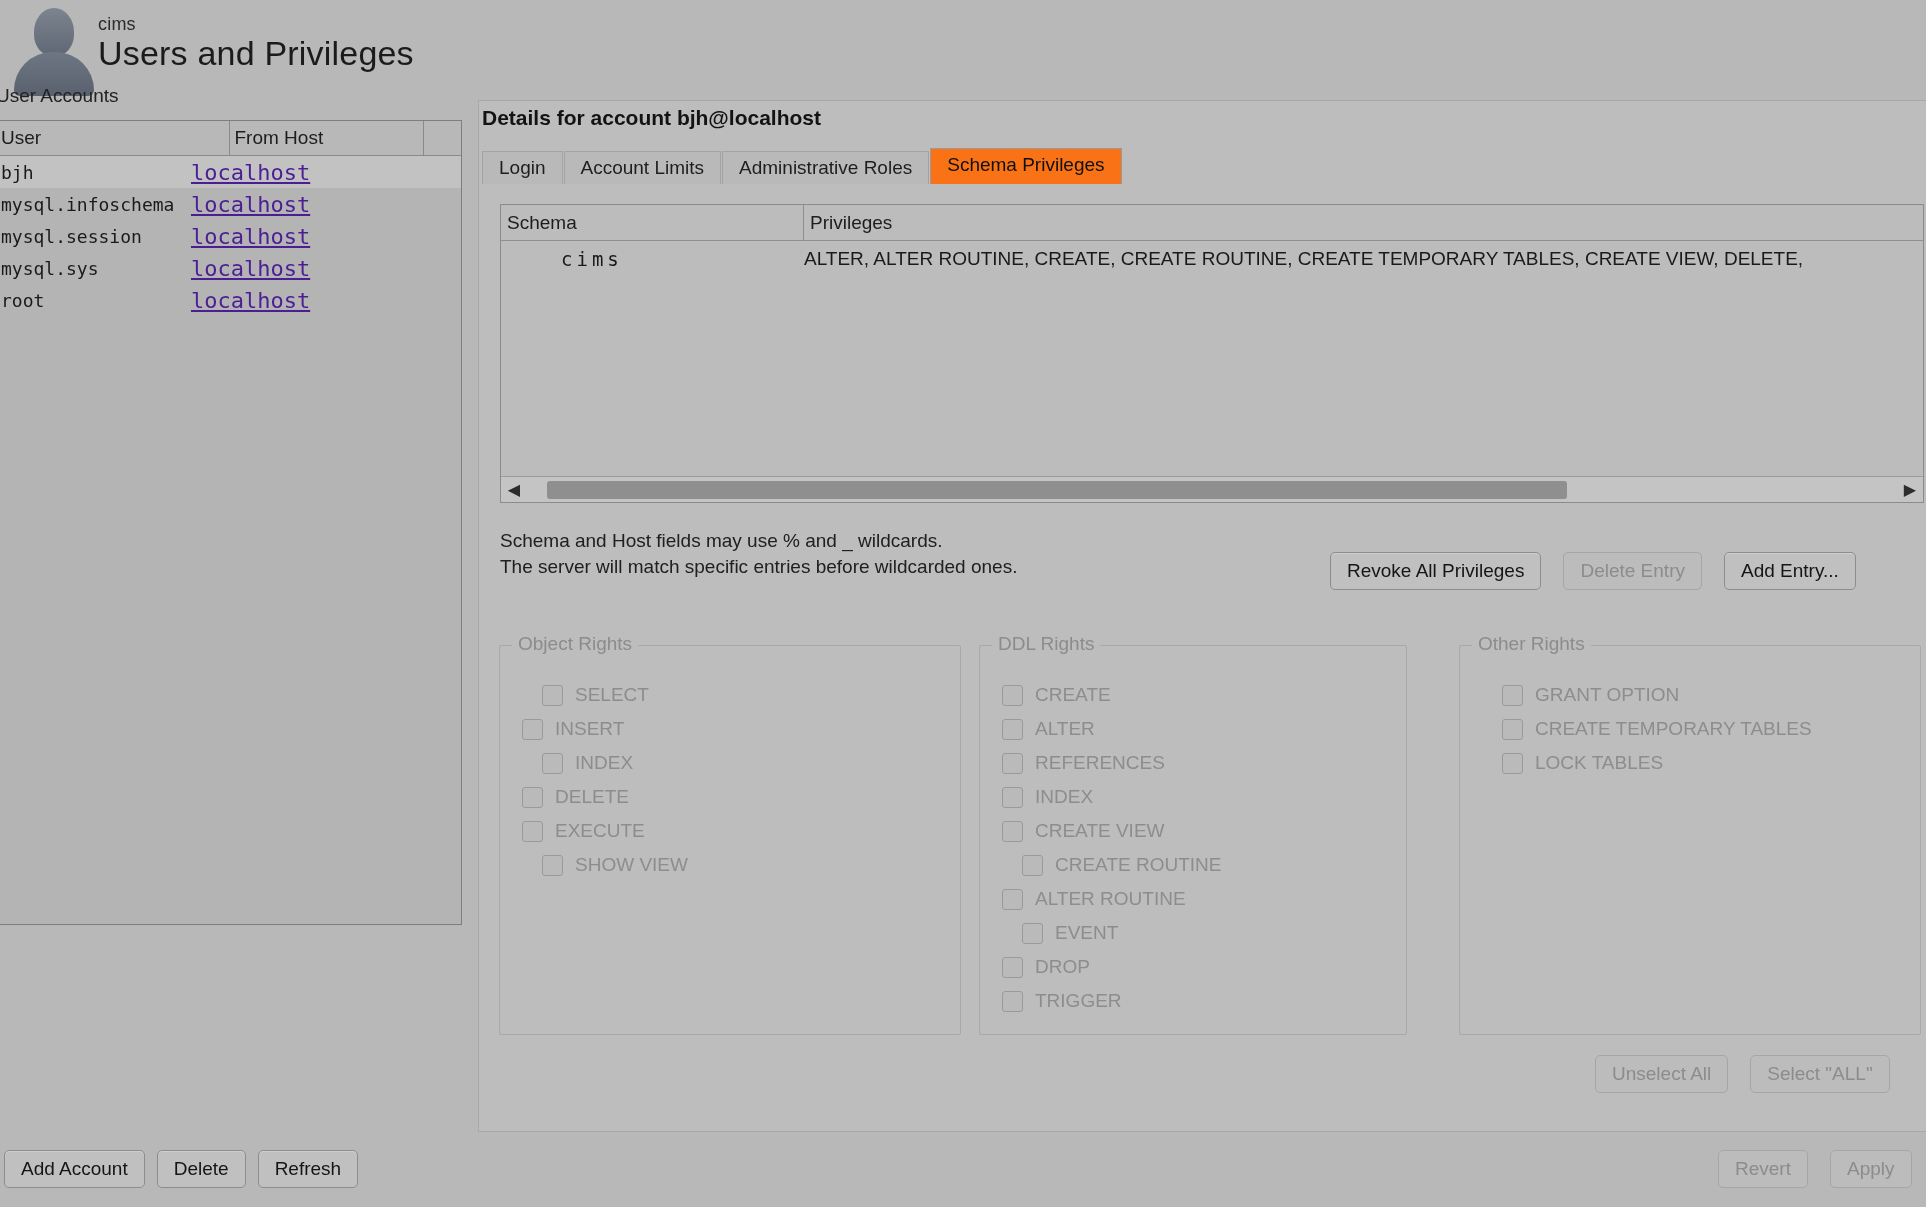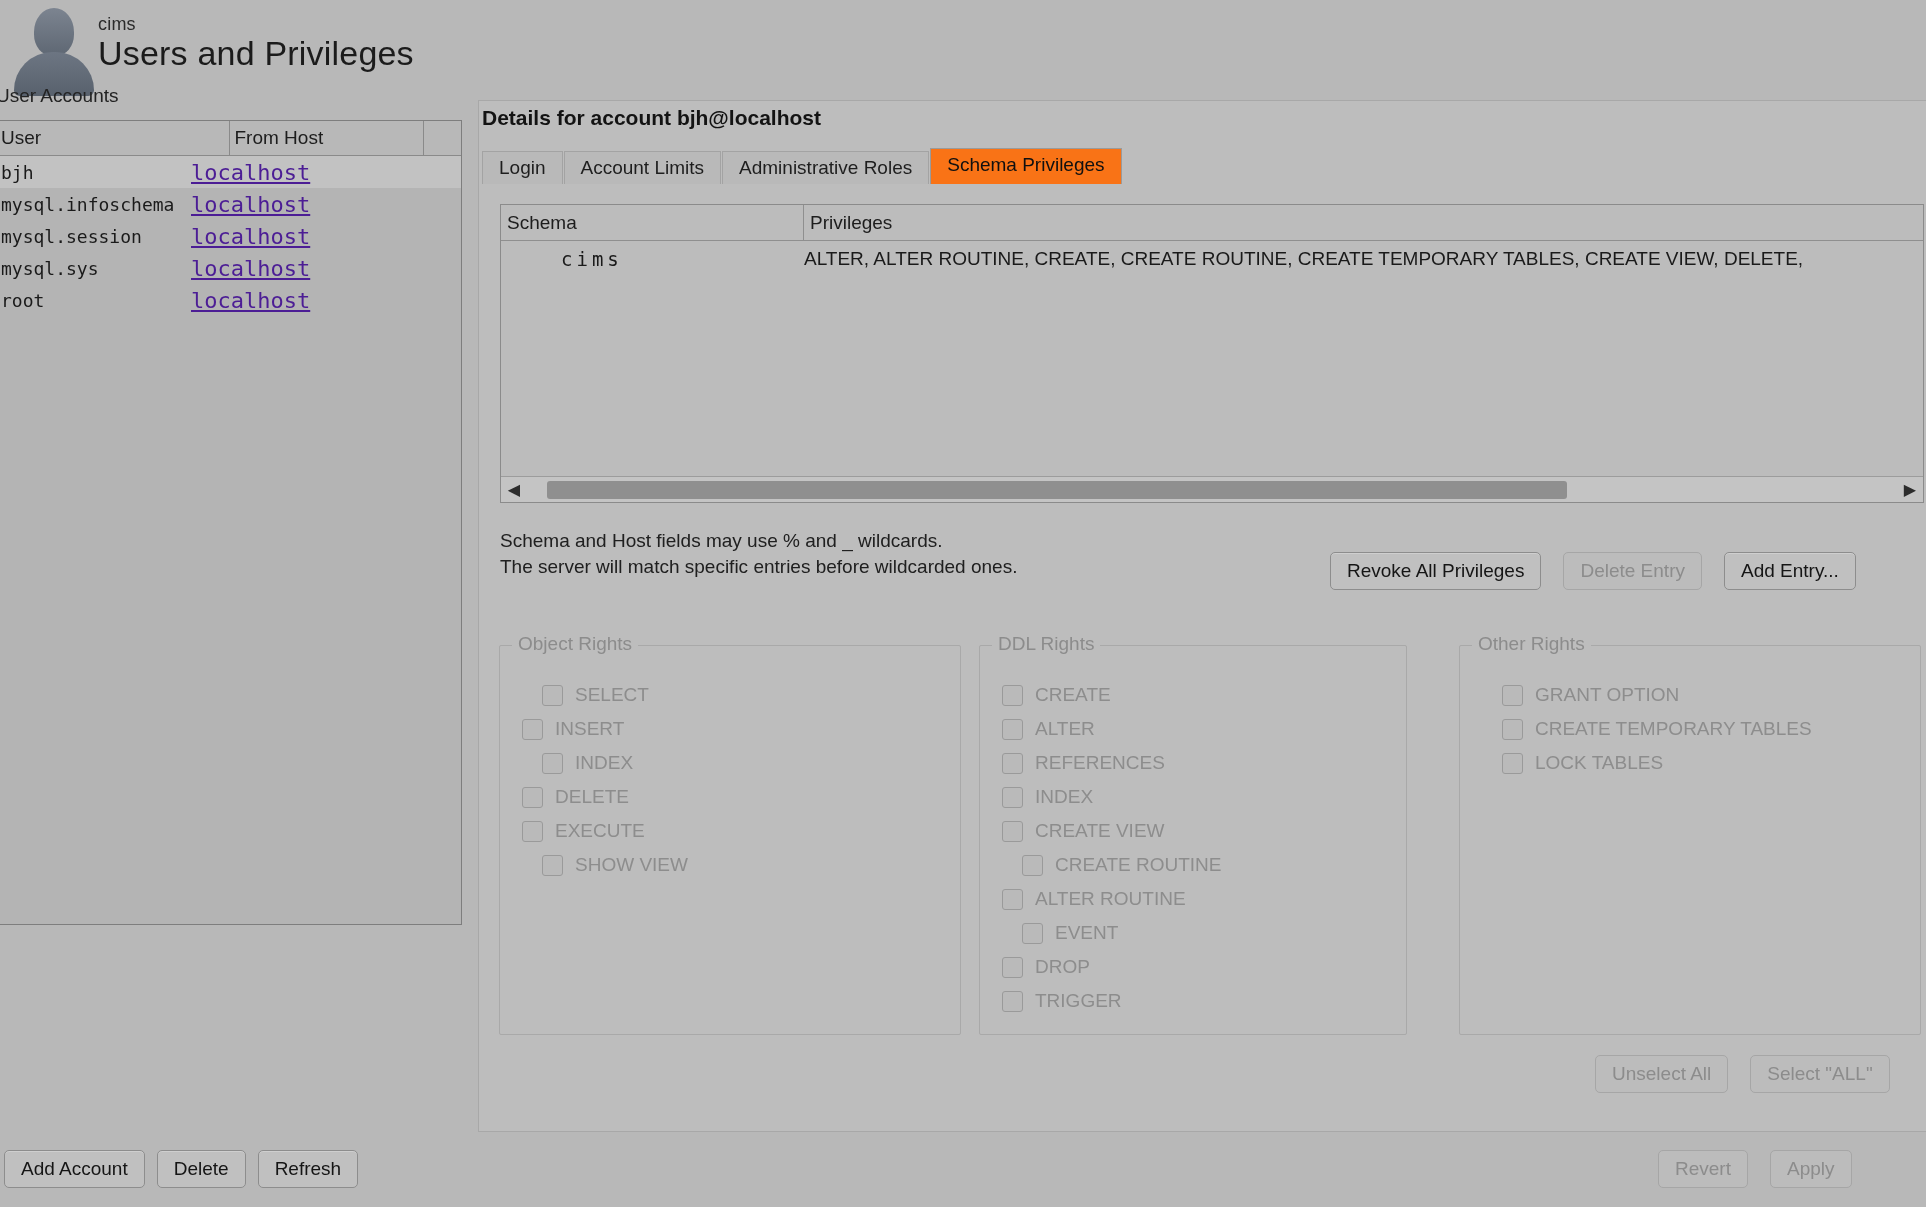--- a/index.html
+++ b/index.html
@@ -151,21 +151,21 @@
   .chk-box {
     width: 21px; height: 21px; border: 1px solid #9a9a9a; border-radius: 3px;
     background: #bababa; margin-right: 12px; flex: none;
   }
   .chk-label { font-size: 19px; color: #8d8d8d; white-space: nowrap; }
 
   
   #select-buttons { position: absolute; left: 1595px; top: 1055px; display: flex; gap: 22px; }
 
   
-  #bottom-right { position: absolute; left: 1658px; top: 1150px; display: flex; gap: 22px; }
+  #bottom-right { position: absolute; left: 1718px; top: 1150px; display: flex; gap: 22px; }
 </style>
 </head>
 <body>
 
 <div id="header">
   <div id="avatar">
     <div class="head"></div>
     <div class="body"></div>
   </div>
   <div id="hdr-sub">cims</div>

